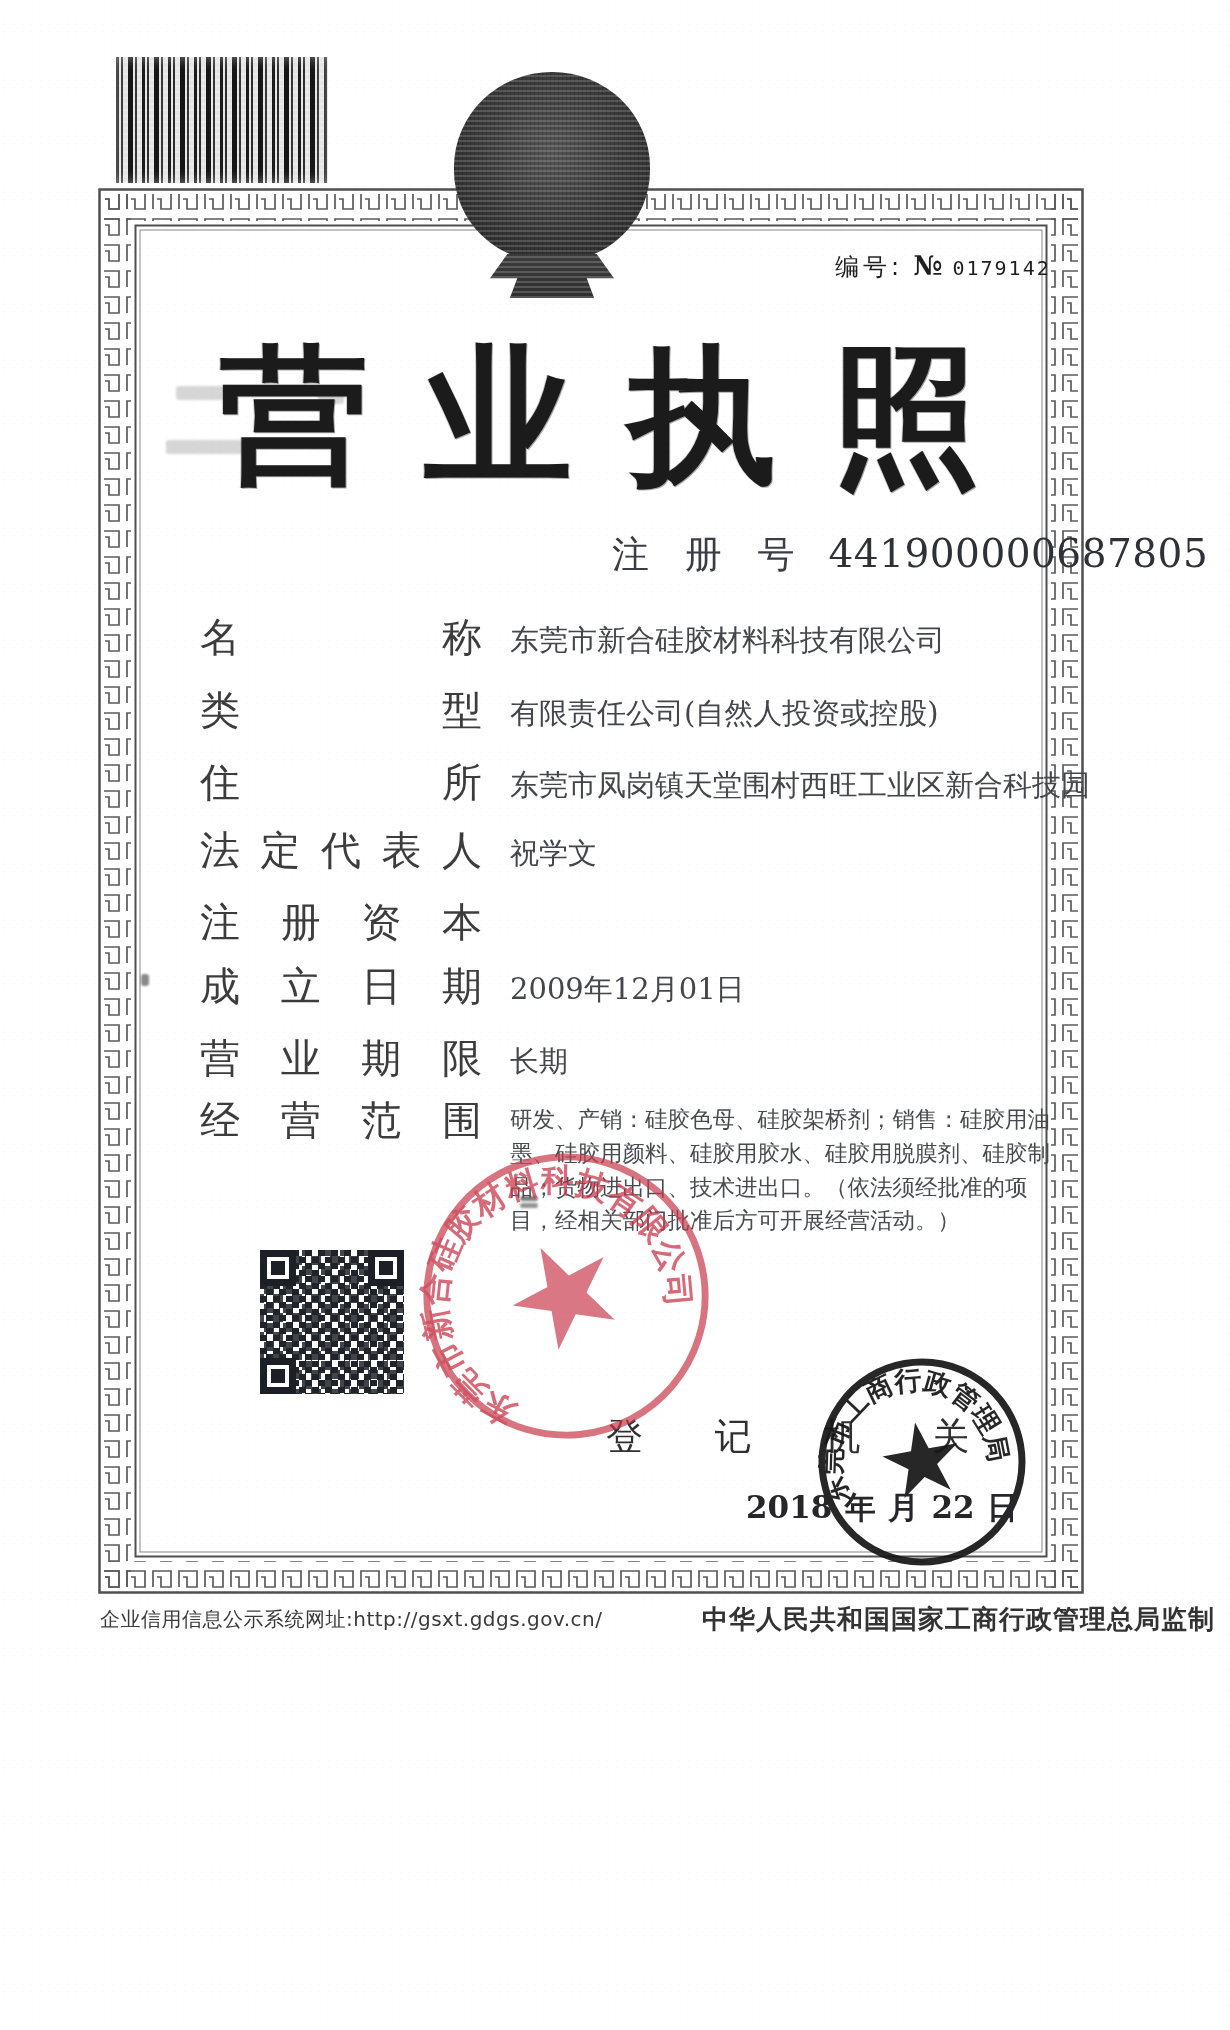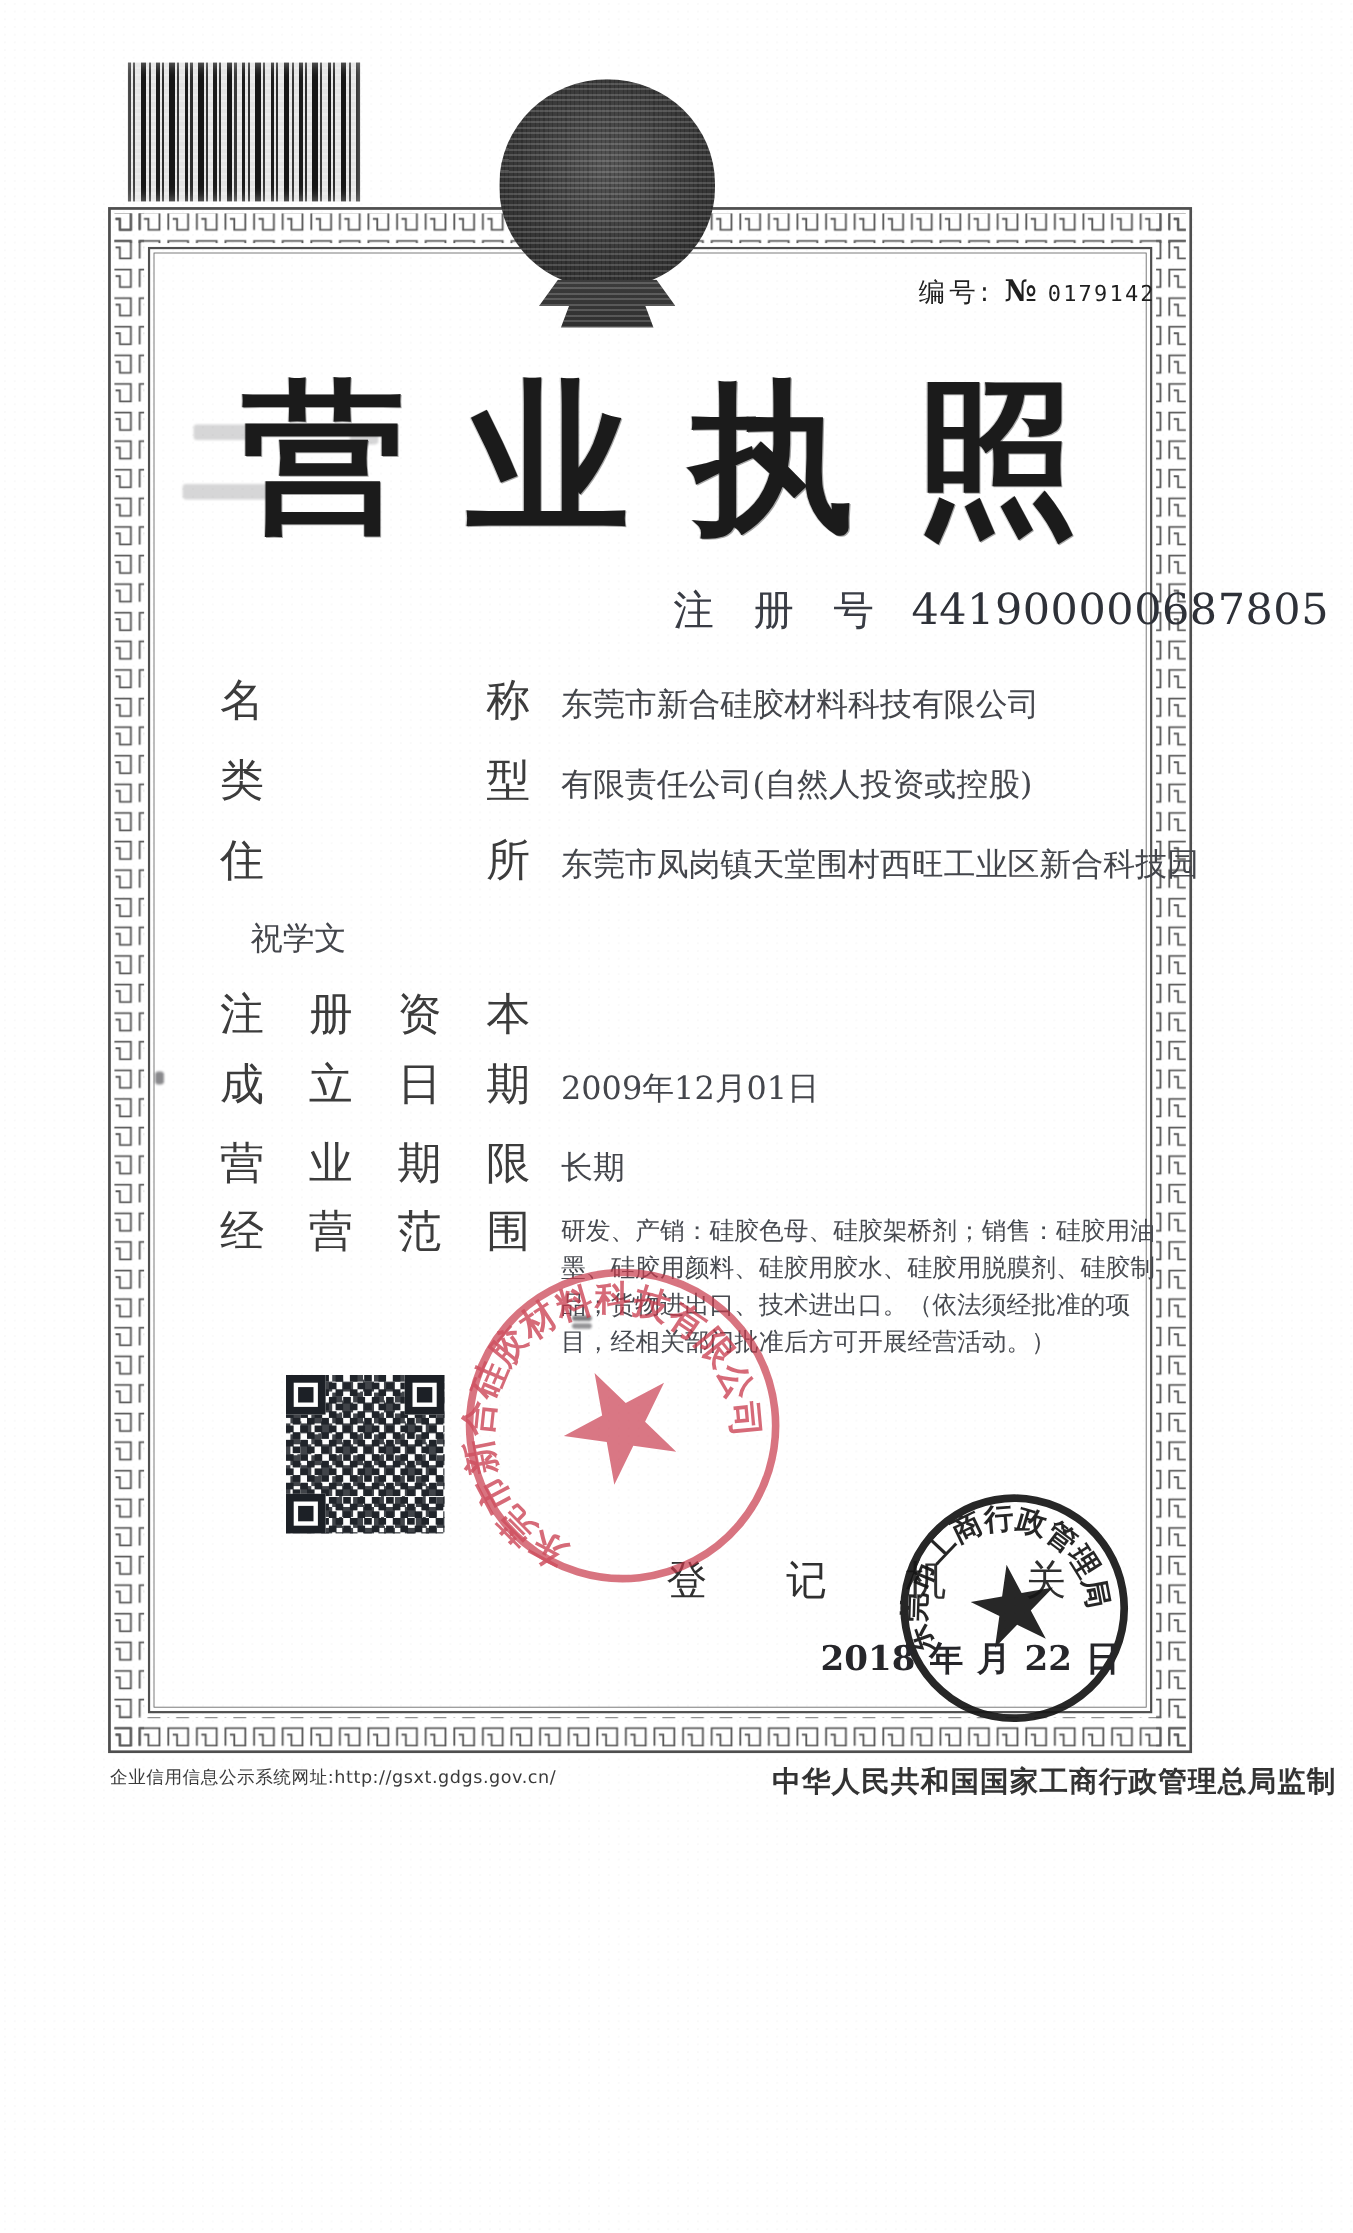--- a/index.html
+++ b/index.html
@@ -76,21 +76,21 @@
   .finder{position:absolute;width:22px;height:22px;border:7px solid #1c2026;background:#fff;}
   .finder::after{content:"";position:absolute;left:4px;top:4px;width:14px;height:14px;background:#1c2026;}
   .finder.tl{left:0;top:0;} .finder.tr{right:0;top:0;} .finder.bl{left:0;bottom:0;}
   
   .seal-red{position:absolute;left:418px;top:1148px;z-index:6;transform:rotate(-28deg);opacity:.88;}
   .seal-black{position:absolute;left:812px;top:1352px;z-index:5;transform:rotate(-10deg);opacity:.92;}
   
   .registry{position:absolute;left:606px;top:1412px;z-index:2;font-size:37px;color:#303030;font-weight:500;letter-spacing:30px;white-space:nowrap;}
   .date-row{position:absolute;left:746px;top:1487px;width:272px;z-index:7;display:flex;justify-content:space-between;align-items:baseline;font-family:"DejaVu Serif",serif;font-size:31px;color:#26262a;font-weight:600;}
   
-  .footer-left{position:absolute;left:100px;top:1606px;font-size:16px;color:#3a3a3a;letter-spacing:.5px;z-index:4;}
+  .footer-left{position:absolute;left:100px;top:1606px;font-size:20px;color:#3a3a3a;letter-spacing:.5px;z-index:4;}
   .footer-right{position:absolute;left:702px;top:1602px;font-size:26px;color:#333;font-weight:600;letter-spacing:1px;z-index:4;}
   
   .smudge{position:absolute;background:rgba(70,70,75,.22);border-radius:3px;filter:blur(1px);z-index:2;}
   .sm1{left:176px;top:386px;width:58px;height:14px;}
   .sm2{left:166px;top:440px;width:84px;height:14px;}
   .sm3{left:318px;top:392px;width:26px;height:12px;}
   .sm4{left:141px;top:974px;width:8px;height:12px;background:rgba(40,40,45,.55);}
   .sm5{left:520px;top:1196px;width:18px;height:5px;background:rgba(40,40,45,.6);box-shadow:0 7px 0 rgba(40,40,45,.5);}
 </style>
 </head>
@@ -145,20 +145,21 @@
   </div>
   <div class="row" style="top:688px">
     <span class="lbl">类型</span>
     <span class="val">有限责任公司(自然人投资或控股)</span>
   </div>
   <div class="row" style="top:760px">
     <span class="lbl">住所</span>
     <span class="val" style="width:600px">东莞市凤岗镇天堂围村西旺工业区新合科技园</span>
   </div>
   <div class="row" style="top:828px">
+    <span class="lbl">法定代表人</span>
     <span class="val">祝学文</span>
   </div>
   <div class="row" style="top:900px">
     <span class="lbl">注册资本</span>
   </div>
   <div class="row" style="top:964px">
     <span class="lbl">成立日期</span>
     <span class="val">2009年12月01日</span>
   </div>
   <div class="row" style="top:1036px">

